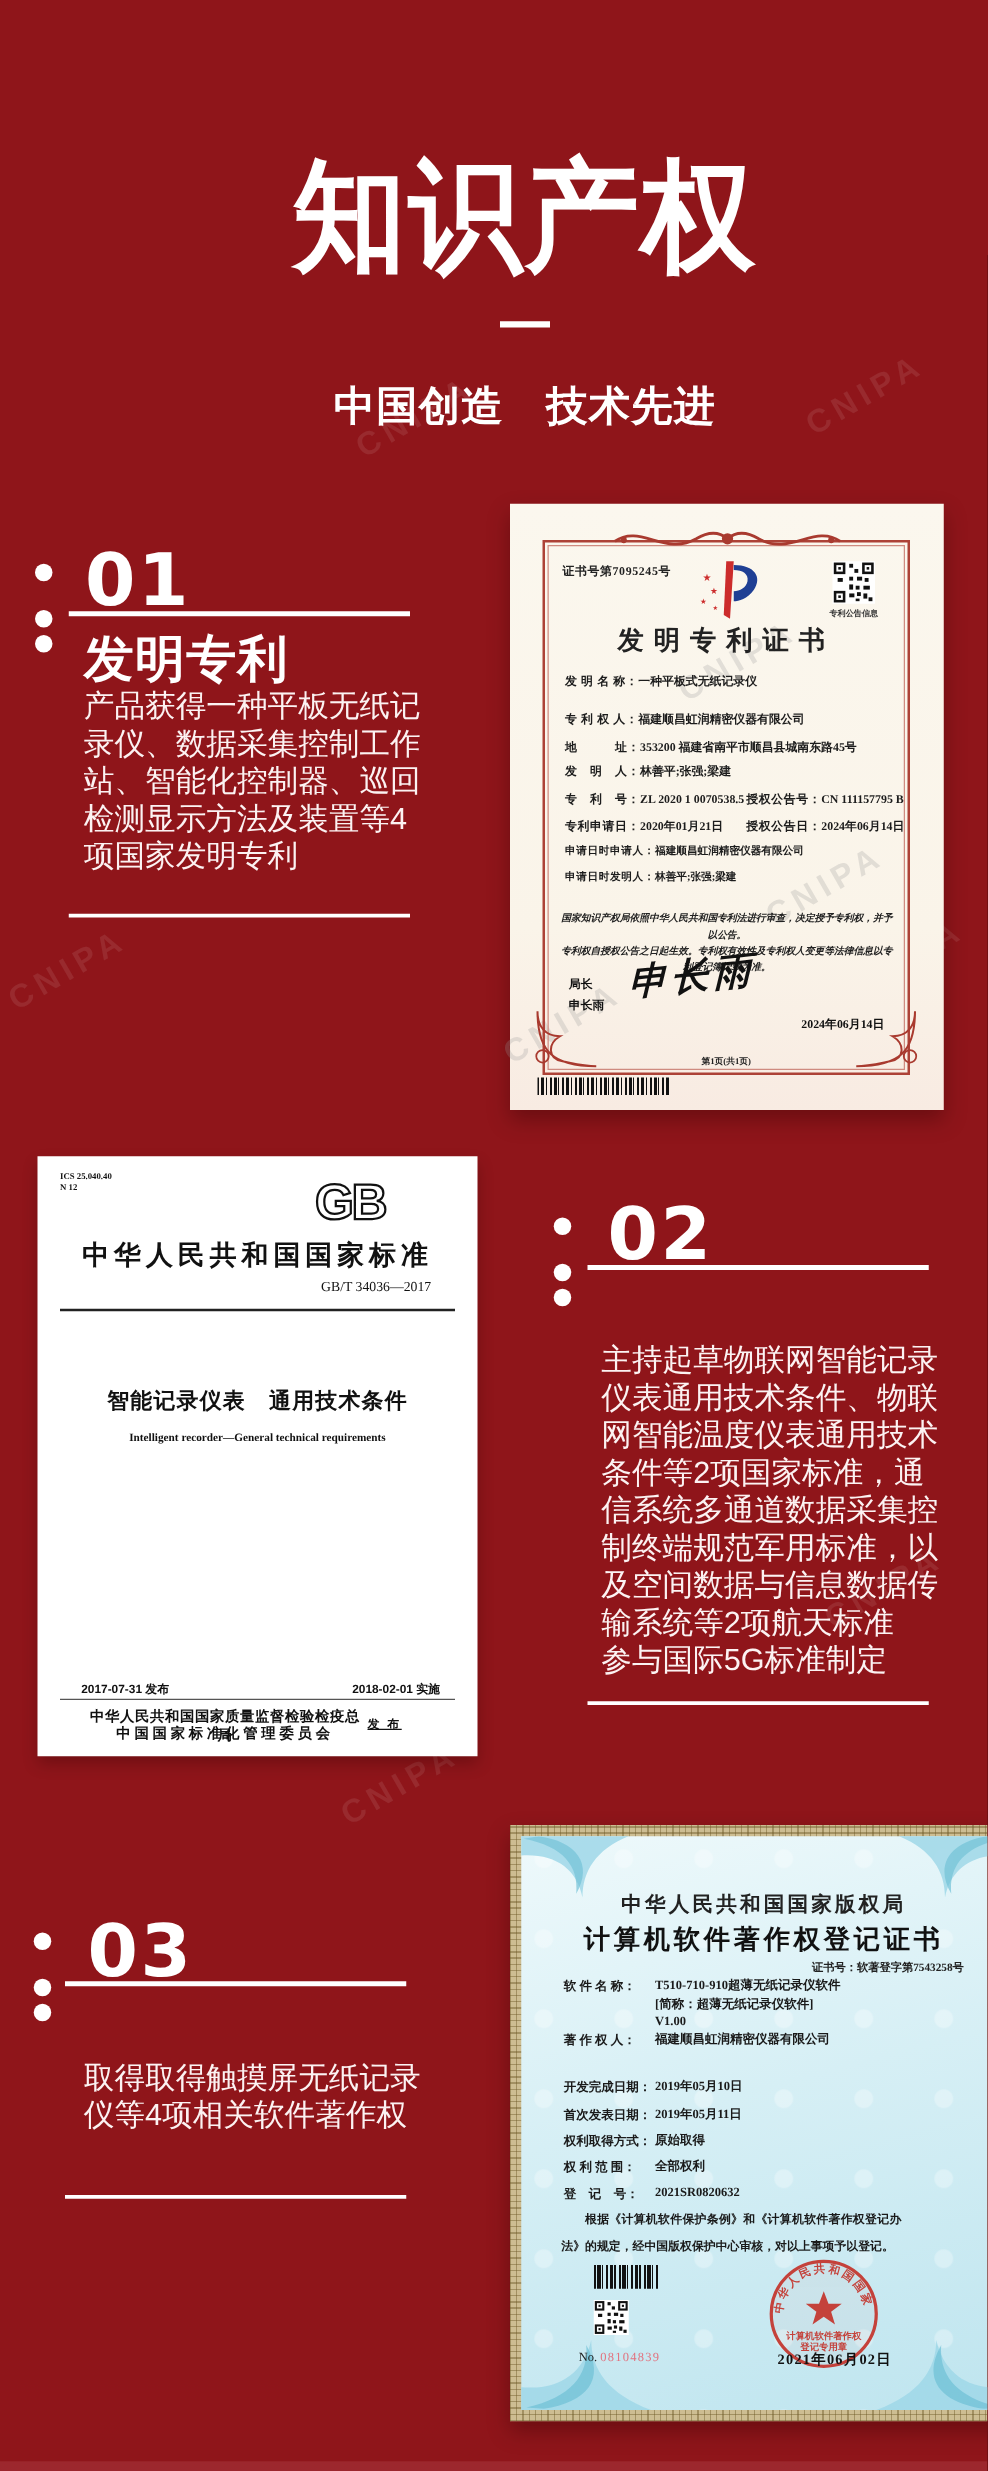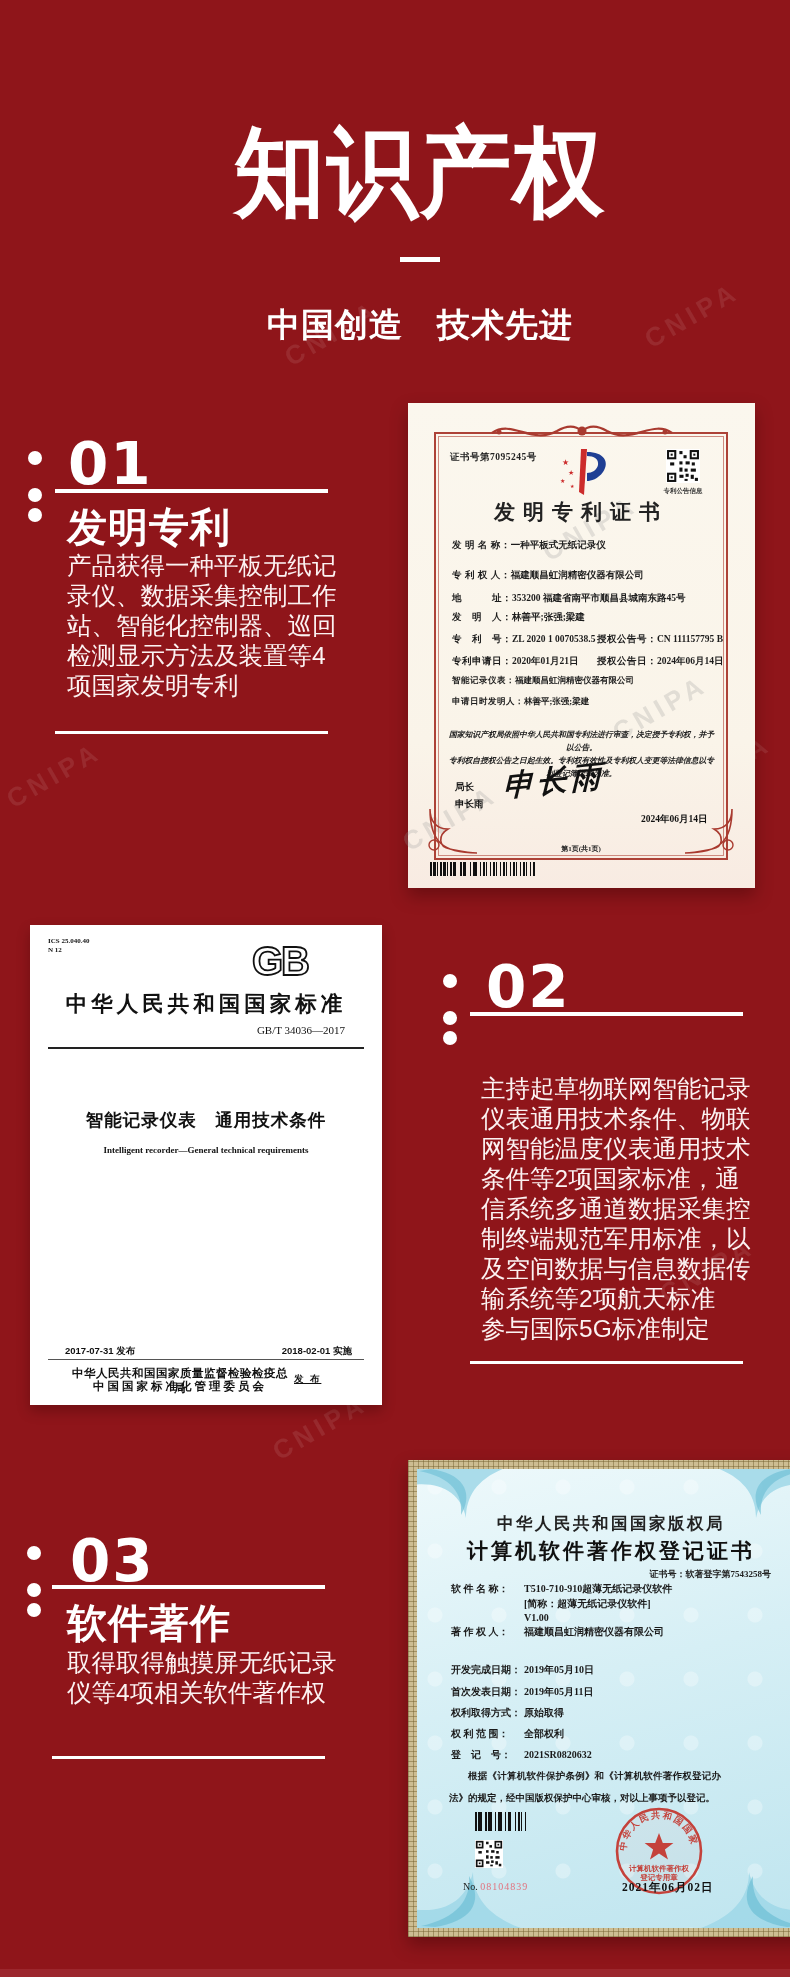--- a/index.html
+++ b/index.html
@@ -185,21 +185,21 @@
     <div class="cert1-title">发明专利证书</div>
 
     <div class="p-row" style="top:136px;"><span class="lab">发 明 名 称：</span><span>一种平板式无纸记录仪</span></div>
     <div class="p-row" style="top:166px;"><span class="lab">专 利 权 人：</span><span>福建顺昌虹润精密仪器有限公司</span></div>
     <div class="p-row" style="top:189px;"><span class="lab">地　　　址：</span><span>353200 福建省南平市顺昌县城南东路45号</span></div>
     <div class="p-row" style="top:208px;"><span class="lab">发　明　人：</span><span>林善平;张强;梁建</span></div>
     <div class="p-row" style="top:230px;"><span class="lab">专　利　号：</span><span>ZL 2020 1 0070538.5</span></div>
     <div class="p-row p-col2" style="top:230px;"><span class="lab">授权公告号：</span><span>CN 111157795 B</span></div>
     <div class="p-row" style="top:252px;"><span class="lab">专利申请日：</span><span>2020年01月21日</span></div>
     <div class="p-row p-col2" style="top:252px;"><span class="lab">授权公告日：</span><span>2024年06月14日</span></div>
-    <div class="p-row p-small" style="top:272px;"><span class="lab">智能记录仪表：</span><span>福建顺昌虹润精密仪器有限公司</span></div>
+    <div class="p-row p-small" style="top:272px;"><span class="lab">申请日时申请人：</span><span>福建顺昌虹润精密仪器有限公司</span></div>
     <div class="p-row p-small" style="top:293px;"><span class="lab">申请日时发明人：</span><span>林善平;张强;梁建</span></div>
 
     <div class="patent-notice">国家知识产权局依照中华人民共和国专利法进行审查，决定授予专利权，并予以公告。
 专利权自授权公告之日起生效。专利权有效性及专利权人变更等法律信息以专利登记簿记载为准。</div>
     <div class="p-director" style="top:378px;">局长</div>
     <div class="p-director-name" style="top:395px;">申长雨</div>
     <div class="p-sign">申长雨</div>
     <div class="p-date">2024年06月14日</div>
     <div class="p-page">第1页(共1页)</div>
     <div class="barcode bc1"></div>
@@ -239,21 +239,20 @@
     <div class="gb-issuer1">中华人民共和国国家质量监督检验检疫总局</div>
     <div class="gb-issuer2">中国国家标准化管理委员会</div>
     <div class="gb-publish">发 布</div>
   </div>
 
   <div class="dot" style="left:27px;top:1546px;"></div>
   <div class="dot" style="left:27px;top:1583px;"></div>
   <div class="dot" style="left:27px;top:1603px;"></div>
   <div class="sec-num" style="left:70px;top:1527px;">03</div>
   <div class="sec-line" style="left:52px;top:1585px;"></div>
-  <div class="sec-head" style="left:67px;top:1596px;">软件著作</div>
   <div class="sec-desc" style="left:67px;top:1648px;">取得取得触摸屏无纸记录仪等4项相关软件著作权</div>
   <div class="sec-endline" style="left:52px;top:1756px;"></div>
 
   <div class="cert3">
     <div class="cert3-in">
 
       <svg class="c3-corner" style="left:-6px;top:-6px;" width="110" height="90" viewBox="0 0 110 90">
         <path d="M0,0 L110,0 C70,10 55,30 55,55 C50,30 30,18 0,22 Z" fill="#9fd8e8"></path>
         <path d="M8,8 C40,14 52,30 50,52 C64,28 50,10 20,6 Z" fill="#5fb9d2" opacity=".7"></path>
       </svg>

